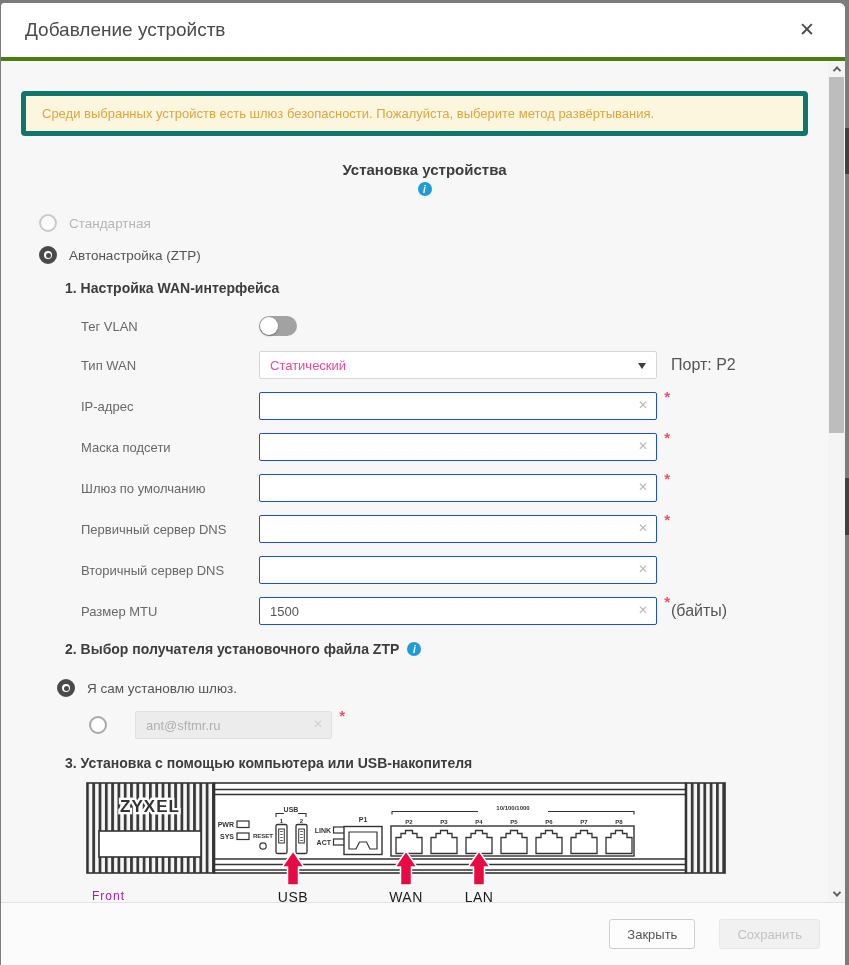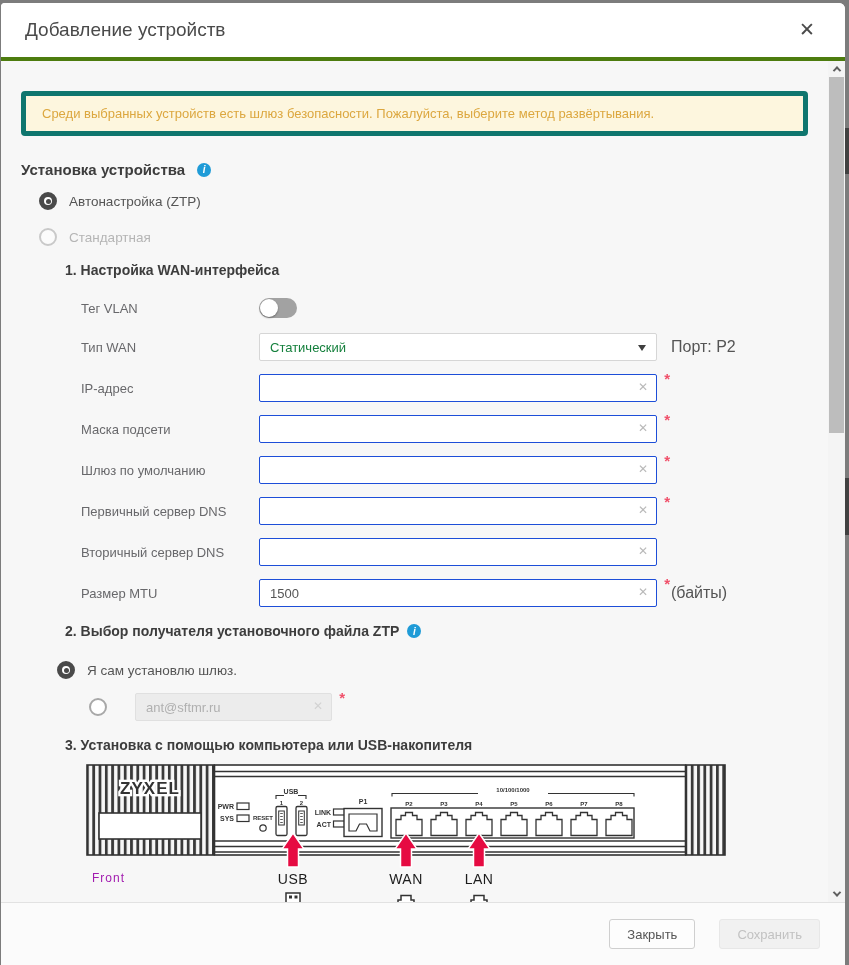--- a/index.html
+++ b/index.html
@@ -28,21 +28,21 @@
   .chev { width:6px; height:6px; border-left:2px solid #5f5f5f; border-top:2px solid #5f5f5f; }
   .chev.up { transform:rotate(45deg) translate(1px,1px); }
   .chev.down { transform:rotate(225deg) translate(1px,1px); }
   .sb-track { flex:1; position:relative; }
   .sb-thumb { position:absolute; top:0; left:1px; right:1px; height:44%; background:#bdbdbd; cursor:pointer; }
 
   
   .banner { margin:30px 20px 0 20px; background:#fdf6de; border:5px solid #0f766e; border-radius:4px; padding:10px 16px; font-size:13px; color:#dca73f; }
 
   
-  .lead-heading { margin:25px 0 0 20px; font-size:15px; font-weight:700; color:#3d3d3d; display:flex; align-items:center; gap:12px; }
+  .lead-heading { margin:25px 0 0 20px; font-size:15px; font-weight:700; color:#3d3d3d; display:flex; align-items:center; gap:4px;flex-direction:column; }
   .num-heading { margin:16px 0 0 64px; font-size:14px; font-weight:700; color:#3d3d3d; display:flex; align-items:center; gap:8px; }
   .info-icon { width:14px; height:14px; border-radius:50%; background:#1f9bd7; color:#fff; font-size:10px; font-weight:700; font-style:italic; display:inline-flex; align-items:center; justify-content:center; cursor:pointer; flex:0 0 auto; }
 
   
   .radio-row { display:flex; align-items:center; margin-left:38px; }
   .radio-row.mt18 { margin-top:18px; } .radio-row.mt14 { margin-top:14px; }
   .radio-row.indent2 { margin-left:56px; margin-top:22px; }
   .radio-row.indent2b { margin-left:88px; margin-top:14px; }
   .radio { width:18px; height:18px; border-radius:50%; background:#fff; flex:0 0 auto; cursor:pointer; }
   .radio.off { border:2px solid #c9c9c9; background:#fbfbfb; }
@@ -56,21 +56,21 @@
   .form-row { display:flex; align-items:center; margin:13px 0 0 80px; }
   .form-row.toggle-row { margin-top:20px; }
   .form-row.select-row { margin-top:15px; }
   .f-label { width:178px; flex:0 0 auto; font-size:13px; color:#68686b; }
   .input-wrap { position:relative; width:398px; flex:0 0 auto; }
   .text-input { width:100%; height:28px; border:1px solid #1d4ed8; border-radius:2px; background:#fff; padding:0 26px 0 10px; font-size:13px; color:#555; font-family:inherit; outline:none; }
   .clear { position:absolute; right:9px; top:7px; font-size:12px; color:#b9b9b9; cursor:pointer; line-height:1; }
   .req { position:absolute; right:-13px; top:-4px; color:#f0506a; font-size:15px; font-weight:700; }
   .suffix, .port-note { margin-left:14px; font-size:16px; color:#555; }
 
-  .select { width:398px; height:28px; border:1px solid #d6d6d6; border-radius:2px; background:#fff; display:flex; align-items:center; padding:0 10px; font-size:13px; color:#15803d; cursor:pointer; position:relative; }
+  .select { width:398px; height:28px; border:1px solid #d6d6d6; border-radius:2px; background:#fff; display:flex; align-items:center; padding:0 10px; font-size:13px; color:#ec4899; cursor:pointer; position:relative; }
   .caret { position:absolute; right:10px; top:11px; width:0; height:0; border-left:4.5px solid transparent; border-right:4.5px solid transparent; border-top:6px solid #3f3f3f; }
 
   .toggle { width:38px; height:20px; border-radius:10px; background:#a2a2a2; position:relative; cursor:pointer; }
   .knob { position:absolute; left:1px; top:1px; width:18px; height:18px; border-radius:50%; background:#fff; box-shadow:0 1px 2px rgba(0,0,0,.35); }
 
   .email-wrap { position:relative; width:197px; margin-left:28px; }
   .text-input.disabled { background:#ececec; border-color:#e0e0e0; color:#b0b0b0; }
   .email-wrap .clear { color:#d2d2d2; }
 
   
@@ -107,28 +107,28 @@
     <div class="modal-body">
       <div class="content">
 
         <div class="banner">Среди выбранных устройств есть шлюз безопасности. Пожалуйста, выберите метод развёртывания.</div>
 
         <div class="lead-heading">
           <span>Установка устройства</span>
           <span class="info-icon">i</span>
         </div>
 
+        <div class="radio-row mt18">
+          <span class="radio off"></span>
+          <span class="radio-label dim">Стандартная</span>
+        </div>
+
         <div class="radio-row mt14">
           <span class="radio checked"></span>
           <span class="radio-label">Автонастройка (ZTP)</span>
-        </div>
-
-        <div class="radio-row mt18">
-          <span class="radio off"></span>
-          <span class="radio-label dim">Стандартная</span>
         </div>
 
         <div class="num-heading">
           <span>1. Настройка WAN-интерфейса</span>
         </div>
 
         <div class="form-row toggle-row">
           <label class="f-label">Тег VLAN</label>
           <div class="toggle">
             <div class="knob"></div>

